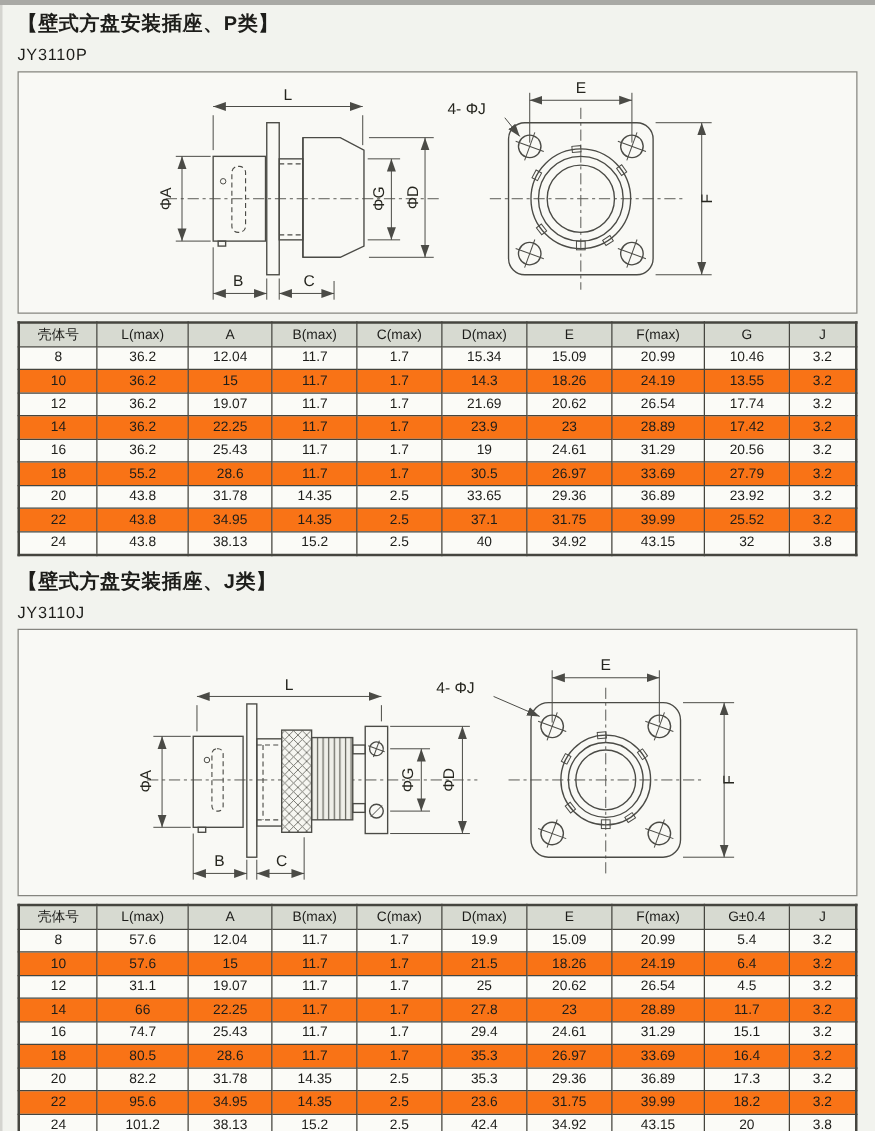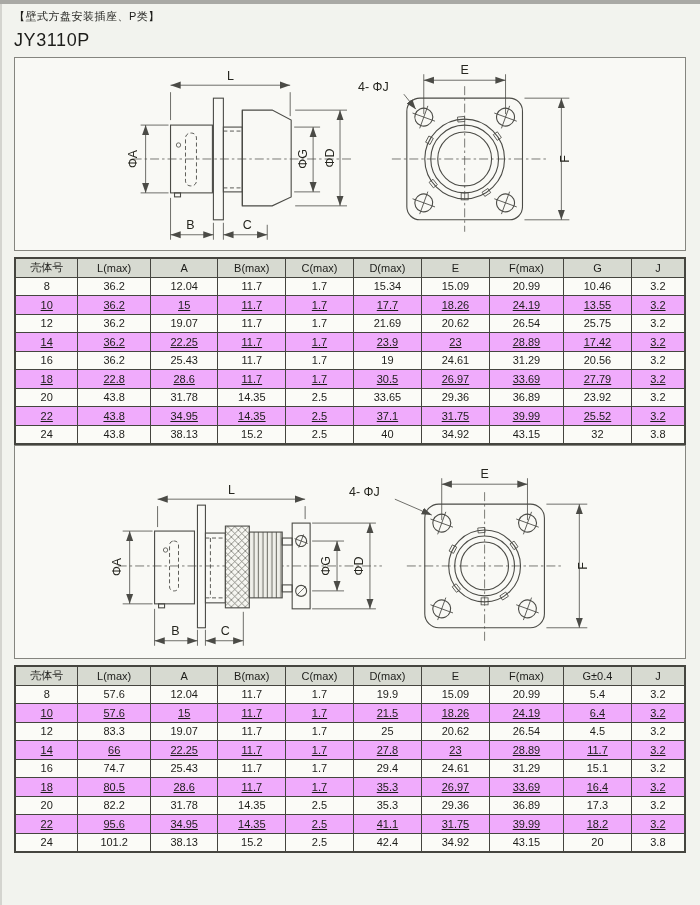--- a/index.html
+++ b/index.html
@@ -4,35 +4,35 @@
 <style>
   html,body { margin:0; padding:0; }
   body {
     width:700px; height:905px; overflow:hidden; position:relative;
     background:#f2f3ee; color:#1d1d1a;
     font-family:"Liberation Sans", sans-serif;
   }
   .scan-strip-top { position:absolute; top:0; left:0; width:700px; height:4px; background:#a9a9a5; }
   .scan-strip-left { position:absolute; top:4px; left:0; width:2px; height:901px; background:#d4d4cf; }
   .content { padding:9px 14px 0 14px; }
-  .section-title { font-size:11px; font-weight:normal; margin:0 0 6px 0; letter-spacing:.5px; }
-  .model-code { font-size:18px; margin:0 0 6px 0; letter-spacing:.6px; }
+  .section-title { font-size:16px; font-weight:bold; margin:0 0 6px 0; letter-spacing:.5px; }
+  .model-code { font-size:13px; margin:0 0 6px 0; letter-spacing:.6px; }
   .drawing-box { border:1px solid #85857f; background:#f9f9f5; }
   .drawing-box svg { display:block; }
   table.dim-table {
     width:100%; border-collapse:collapse; table-layout:fixed;
     margin-top:6px; font-size:11px;
     border:2px solid #45453f; background:#fbfbf7;
   }
   table.dim-table th, table.dim-table td {
     border:1px solid #45453f; text-align:center; vertical-align:middle;
     padding:1px 0; height:15.5px; font-weight:normal; white-space:nowrap;
   }
   table.dim-table thead tr { background:#d7dad1; }
-  table.dim-table tbody tr.alt { background:#f0abfc;text-decoration:underline; }
+  table.dim-table tbody tr.alt { background:#f97316; }
   .sec2 .section-title { margin-top:10px; }
   
   .ln   { stroke:#4b4b46; stroke-width:1.1; fill:none; }
   .thin { stroke:#4b4b46; stroke-width:0.8; fill:none; }
   .dash { stroke:#4b4b46; stroke-width:0.9; fill:none; stroke-dasharray:4 2.6; }
   .cl   { stroke:#5a5a55; stroke-width:0.8; fill:none; stroke-dasharray:9 3 2.5 3; }
   .dlab { font-size:12.5px; fill:#26261f; font-family:"Liberation Sans",sans-serif; }
 </style>
 </head>
 <body>
@@ -227,36 +227,36 @@
             <td>20.99</td>
             <td>10.46</td>
             <td>3.2</td>
           </tr>
           <tr class="alt">
             <td>10</td>
             <td>36.2</td>
             <td>15</td>
             <td>11.7</td>
             <td>1.7</td>
-            <td>17.7</td>
+            <td>14.3</td>
             <td>18.26</td>
             <td>24.19</td>
             <td>13.55</td>
             <td>3.2</td>
           </tr>
           <tr>
             <td>12</td>
             <td>36.2</td>
             <td>19.07</td>
             <td>11.7</td>
             <td>1.7</td>
             <td>21.69</td>
             <td>20.62</td>
             <td>26.54</td>
-            <td>25.75</td>
+            <td>17.74</td>
             <td>3.2</td>
           </tr>
           <tr class="alt">
             <td>14</td>
             <td>36.2</td>
             <td>22.25</td>
             <td>11.7</td>
             <td>1.7</td>
             <td>23.9</td>
             <td>23</td>
@@ -271,21 +271,21 @@
             <td>11.7</td>
             <td>1.7</td>
             <td>19</td>
             <td>24.61</td>
             <td>31.29</td>
             <td>20.56</td>
             <td>3.2</td>
           </tr>
           <tr class="alt">
             <td>18</td>
-            <td>22.8</td>
+            <td>55.2</td>
             <td>28.6</td>
             <td>11.7</td>
             <td>1.7</td>
             <td>30.5</td>
             <td>26.97</td>
             <td>33.69</td>
             <td>27.79</td>
             <td>3.2</td>
           </tr>
           <tr>
@@ -322,20 +322,22 @@
             <td>34.92</td>
             <td>43.15</td>
             <td>32</td>
             <td>3.8</td>
           </tr>
         </tbody>
       </table>
   </div>
 
   <div class="sec2">
+    <h2 class="section-title">【壁式方盘安装插座、J类】</h2>
+    <div class="model-code">JY3110J</div>
 
     <div class="drawing-box">
       <svg width="670" height="212" viewBox="0 0 672 212">
         <defs>
           <marker id="m2e" orient="auto" markerUnits="userSpaceOnUse" markerWidth="12" markerHeight="10" refX="10.2" refY="5">
             <path d="M0,1.4 L10.2,5 L0,8.6 Z" fill="#4b4b46"></path>
           </marker>
           <marker id="m2s" orient="auto-start-reverse" markerUnits="userSpaceOnUse" markerWidth="12" markerHeight="10" refX="10.2" refY="5">
             <path d="M0,1.4 L10.2,5 L0,8.6 Z" fill="#4b4b46"></path>
           </marker>
@@ -538,21 +540,21 @@
             <td>11.7</td>
             <td>1.7</td>
             <td>21.5</td>
             <td>18.26</td>
             <td>24.19</td>
             <td>6.4</td>
             <td>3.2</td>
           </tr>
           <tr>
             <td>12</td>
-            <td>83.3</td>
+            <td>31.1</td>
             <td>19.07</td>
             <td>11.7</td>
             <td>1.7</td>
             <td>25</td>
             <td>20.62</td>
             <td>26.54</td>
             <td>4.5</td>
             <td>3.2</td>
           </tr>
           <tr class="alt">
@@ -602,21 +604,21 @@
             <td>36.89</td>
             <td>17.3</td>
             <td>3.2</td>
           </tr>
           <tr class="alt">
             <td>22</td>
             <td>95.6</td>
             <td>34.95</td>
             <td>14.35</td>
             <td>2.5</td>
-            <td>41.1</td>
+            <td>23.6</td>
             <td>31.75</td>
             <td>39.99</td>
             <td>18.2</td>
             <td>3.2</td>
           </tr>
           <tr>
             <td>24</td>
             <td>101.2</td>
             <td>38.13</td>
             <td>15.2</td>

